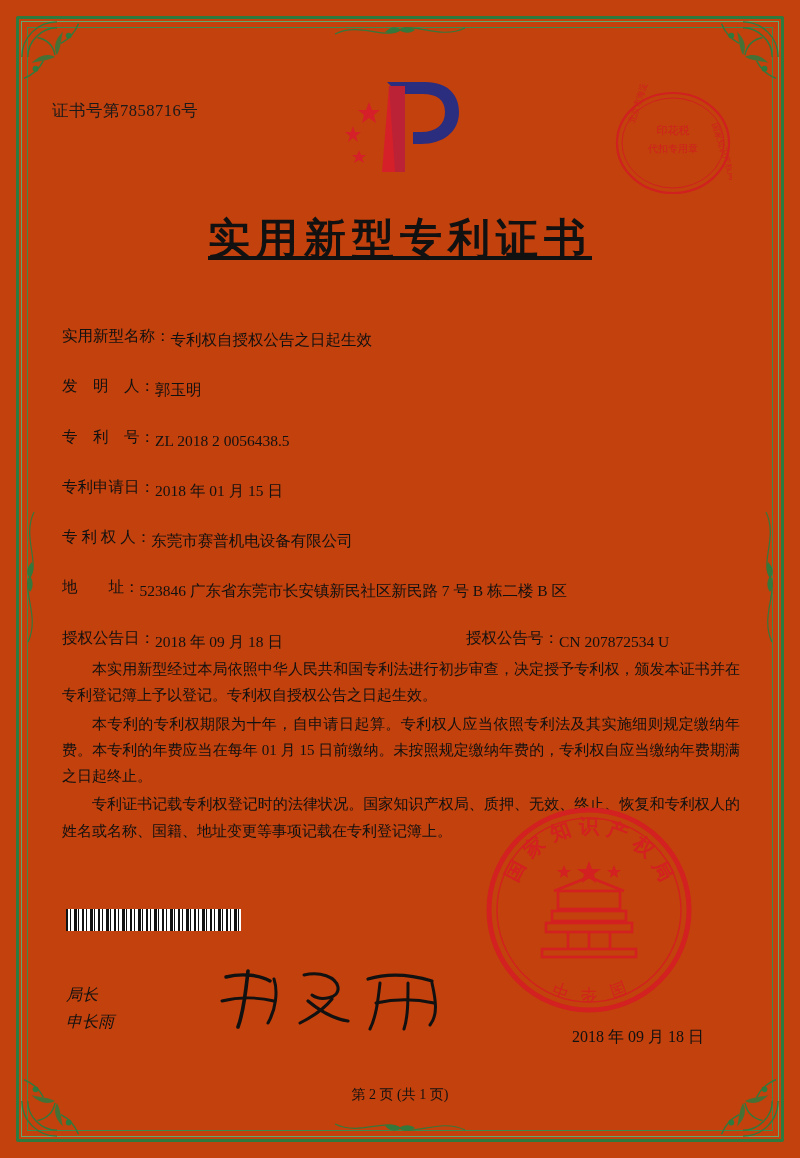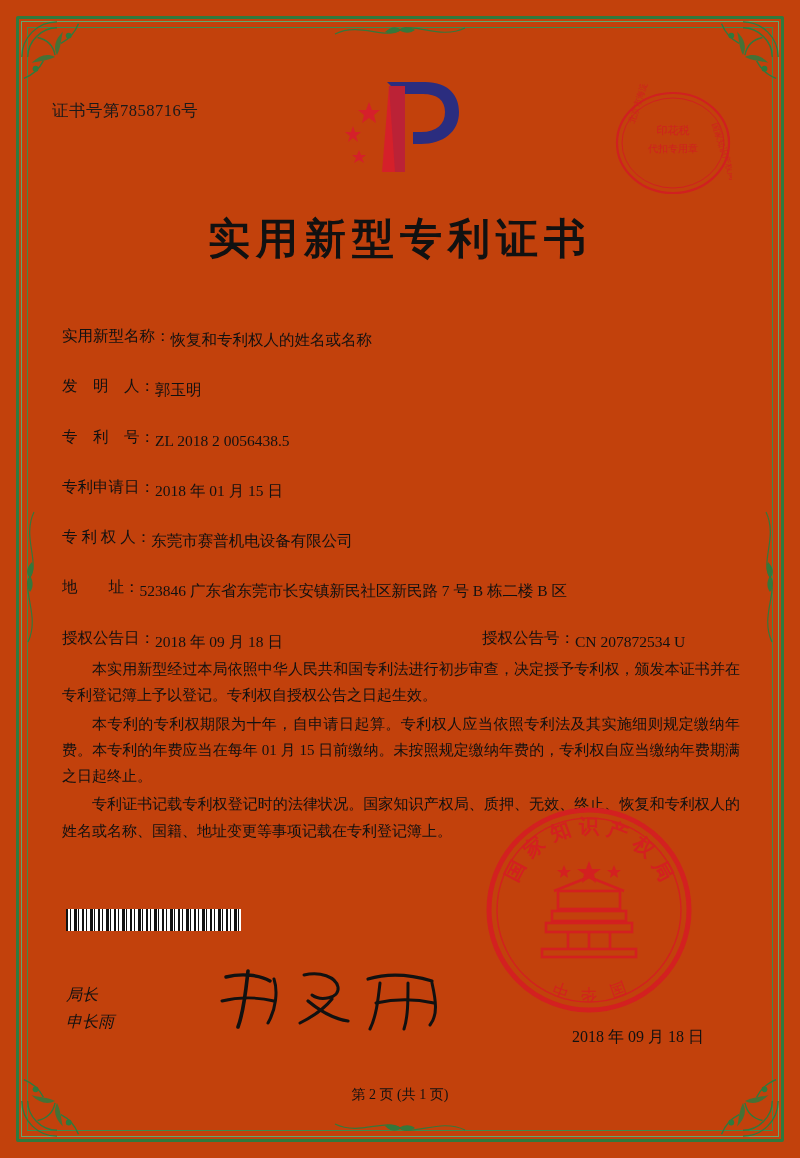--- a/index.html
+++ b/index.html
@@ -103,20 +103,21 @@
   .title {
     position: absolute;
     left: 0; right: 0;
     top: 155px;
     text-align: center;
     font-size: 42px;
     font-weight: bold;
     letter-spacing: 6px;
     color: #111;
     font-family: "DejaVu Serif", "Liberation Serif", serif;
+    text-decoration: underline;
   }
 
   .fields {
     position: absolute;
     left: 14px;
     right: 10px;
     top: 272px;
     font-size: 15.5px;
     line-height: 1.05;
     color: #111;
@@ -133,21 +134,21 @@
     color: #111;
   }
   .fvalue {
     flex: 1 1 auto;
     color: #111;
     word-break: break-all;
     line-height: 1.5;
   }
   .col-right {
     position: absolute;
-    left: 420px;
+    left: 404px;
     display: flex;
     justify-content: flex-end;
   }
   .pub-row {
     position: relative;
     display: flex;
     margin-bottom: 20px;
   }
 
   .body-text {
@@ -335,21 +336,21 @@
         <text x="20" y="40" font-family="DejaVu Serif, serif" font-size="8.5" fill="#d02020" transform="rotate(-72 20 40)">北京市海淀区地方税务局</text>
         <text x="98" y="40" font-family="DejaVu Serif, serif" font-size="8.5" fill="#d02020" transform="rotate(72 98 40)">国家知识产权局</text>
       </svg>
     </div>
 
     <div class="title">实用新型专利证书</div>
 
     <div class="fields">
       <div class="frow">
         <span class="flabel">实用新型名称：</span>
-        <span class="fvalue">恢复和专利权人的姓名或名称</span>
+        <span class="fvalue">专利权自授权公告之日起生效</span>
       </div>
       <div class="frow">
         <span class="flabel">发    明    人：</span>
         <span class="fvalue">郭玉明</span>
       </div>
       <div class="frow">
         <span class="flabel">专    利    号：</span>
         <span class="fvalue">ZL 2018 2 0056438.5</span>
       </div>
       <div class="frow">

